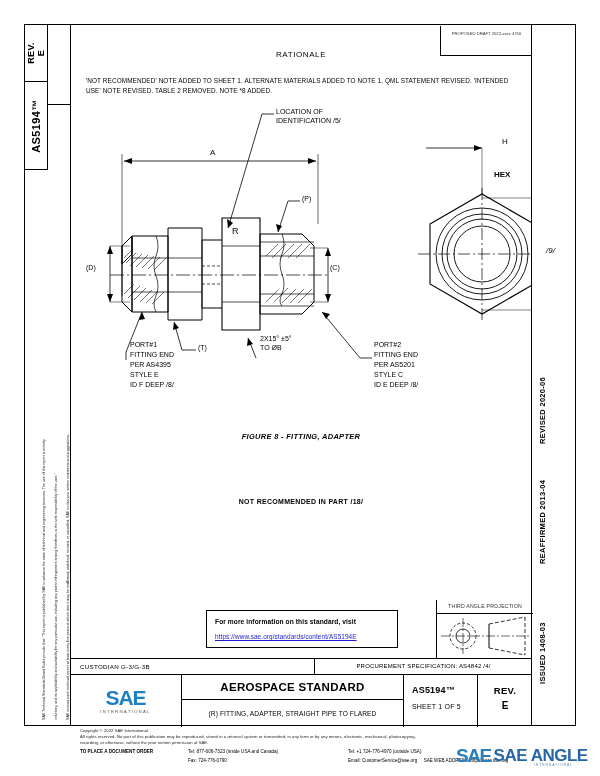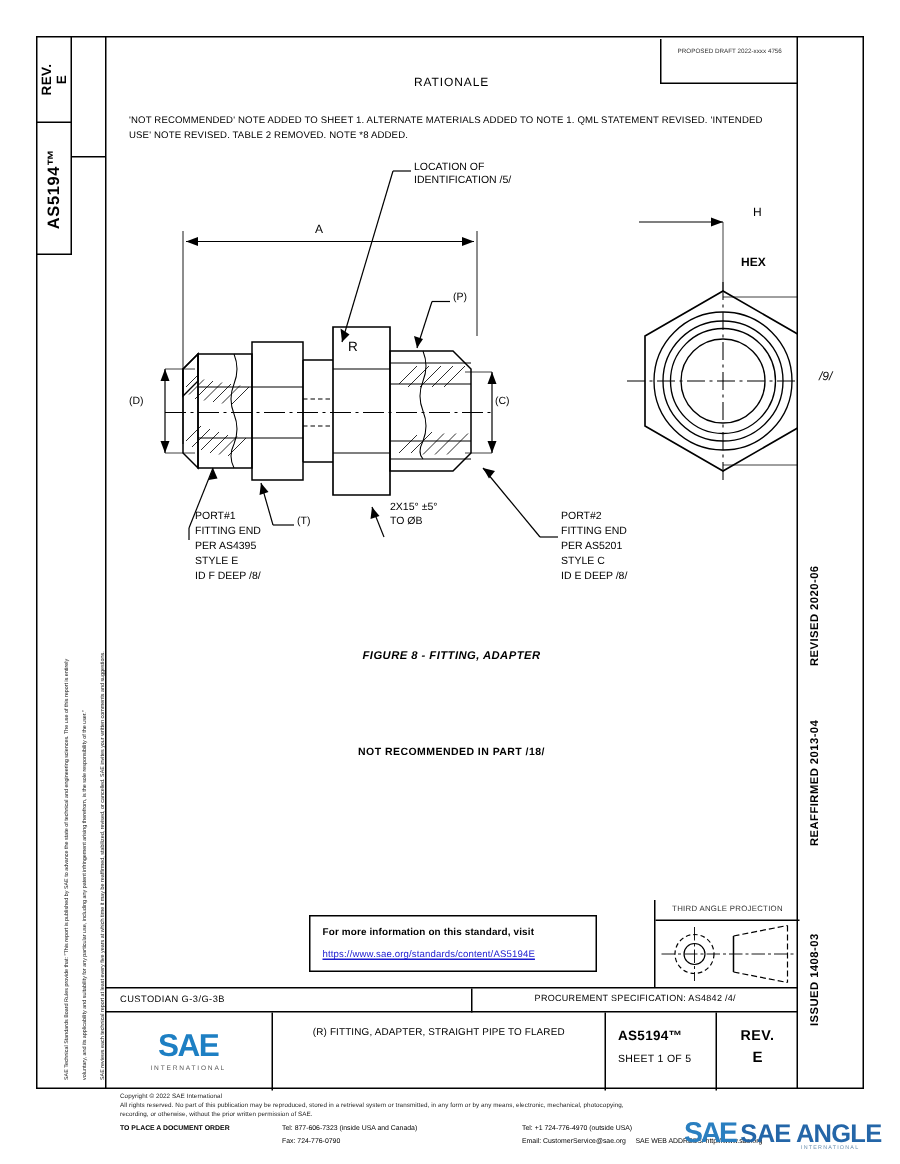--- a/index.html
+++ b/index.html
@@ -548,20 +548,21 @@
     <div class="tb-row1">
       <div class="tb-cust">CUSTODIAN  G-3/G-3B</div>
       <div class="tb-proc">PROCUREMENT SPECIFICATION: AS4842 /4/</div>
     </div>
     <div class="tb-row2">
       <div class="tb-logo">
         <div class="sae-mark">SAE</div>
         <div class="sae-sub">INTERNATIONAL</div>
       </div>
       <div class="tb-mid">
+        <div class="tb-as">AEROSPACE STANDARD</div>
         <div class="tb-desc">(R) FITTING, ADAPTER, STRAIGHT PIPE TO FLARED</div>
       </div>
       <div class="tb-num">
         <div class="n1">AS5194™</div>
         <div class="n2">SHEET 1 OF 5</div>
       </div>
       <div class="tb-rev">
         <div class="r1">REV.</div>
         <div class="r2">E</div>
       </div>

